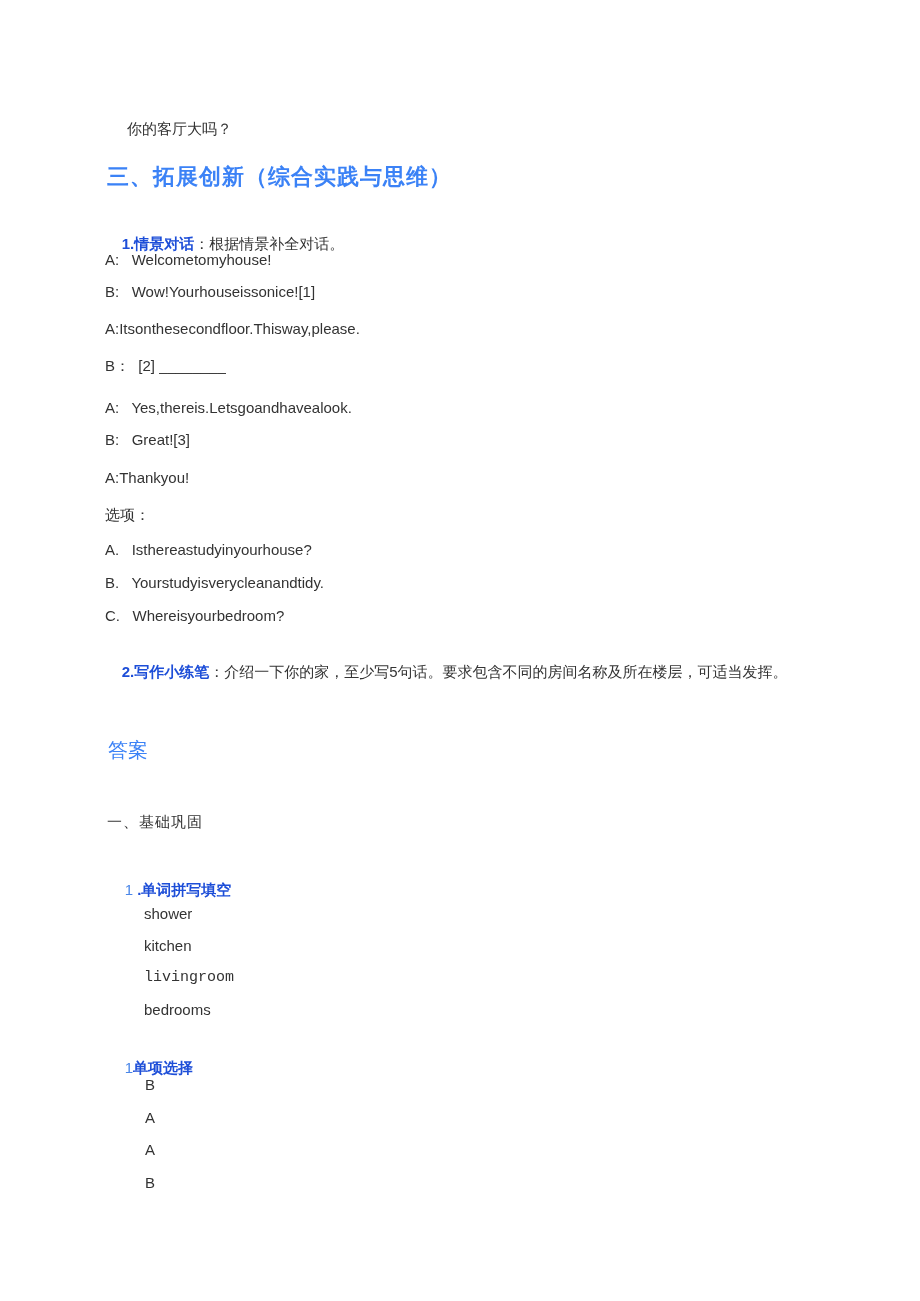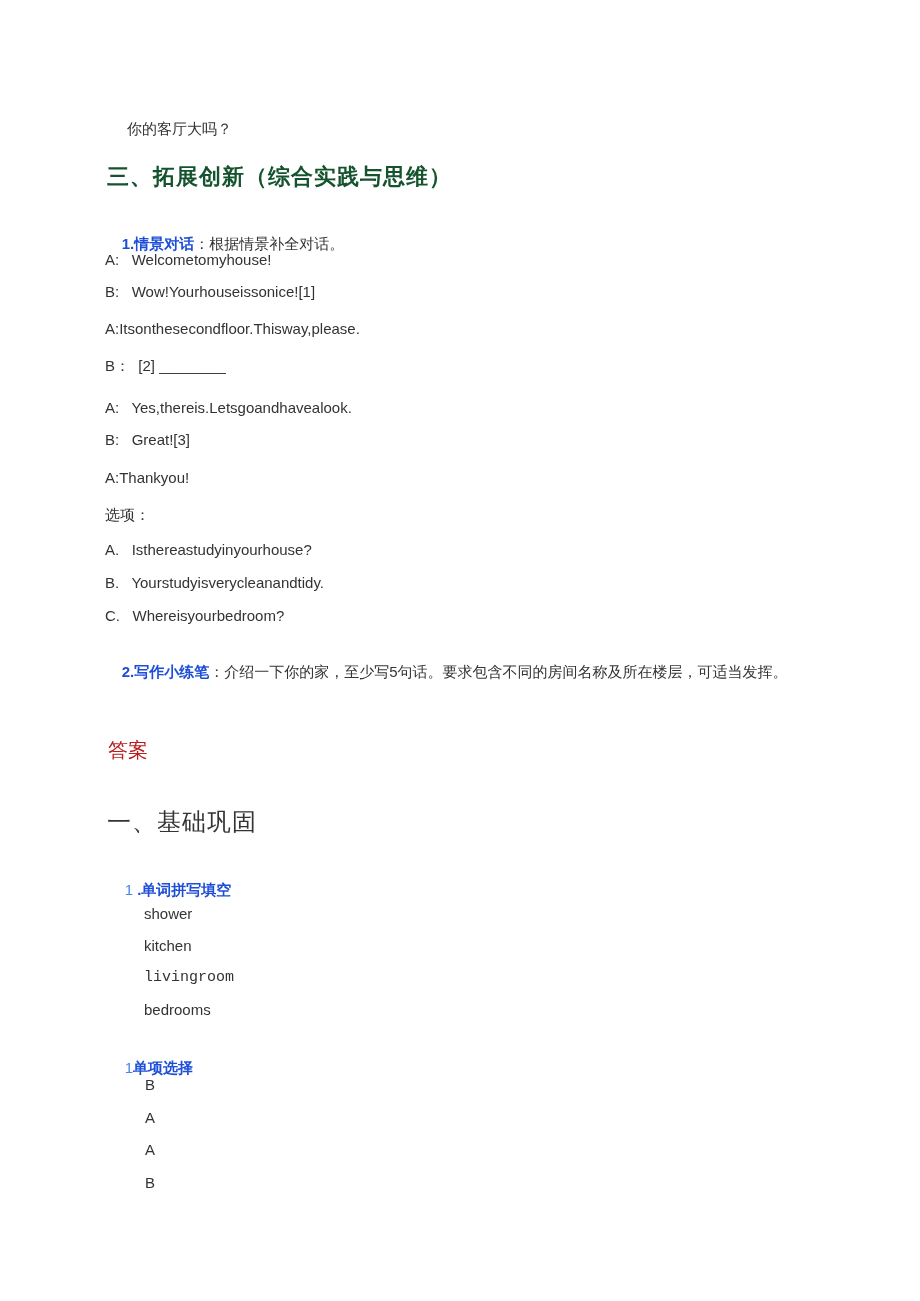--- a/index.html
+++ b/index.html
@@ -18,35 +18,35 @@
     font-size: 15px;
     line-height: 20px;
     color: #333333;
   }
   .h-major {
     position: absolute;
     white-space: pre;
     font-size: 22px;
     line-height: 28px;
     font-weight: 700;
-    color: #14532d;
+    color: #3b82f6;
     letter-spacing: 1px;
   }
   .h-answers {
     position: absolute;
     white-space: pre;
     font-size: 20px;
     line-height: 26px;
     font-weight: 400;
-    color: #b91c1c;
+    color: #3b82f6;
   }
   .h-sub {
     position: absolute;
     white-space: pre;
-    font-size: 24px;
+    font-size: 15px;
     line-height: 28px;
     font-weight: 400;
     color: #333333;
     letter-spacing: 1px;
   }
   .bold { font-weight: 700; color: #1d4ed8; }
   .num-blue { font-weight: 400; }
 </style>
 </head>
 <body>

